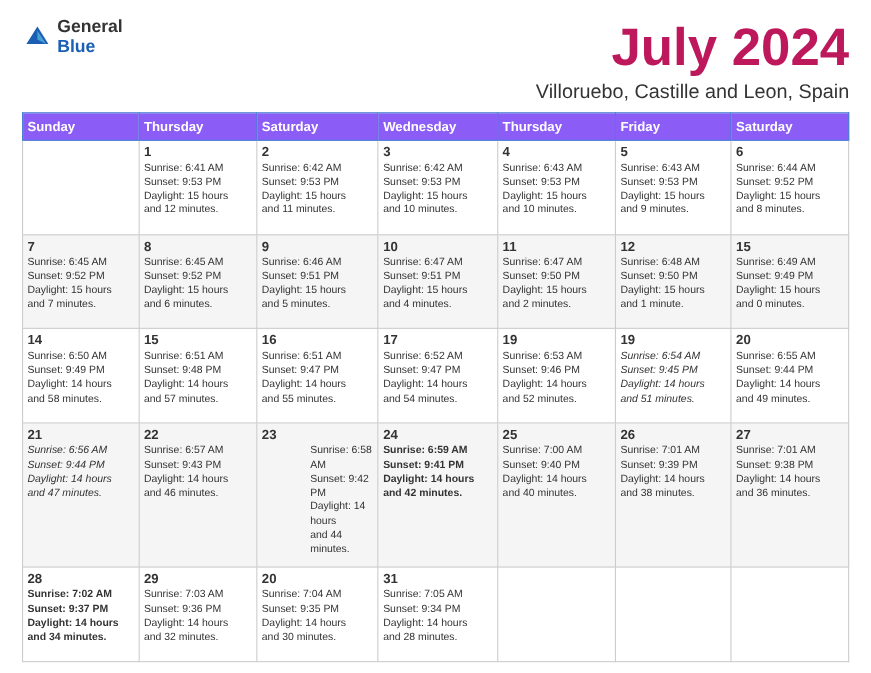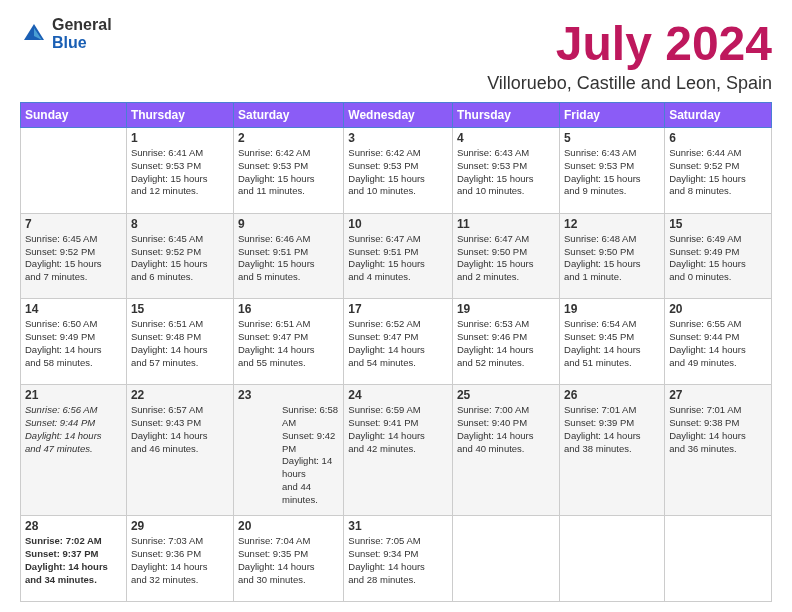--- a/index.html
+++ b/index.html
@@ -265,21 +265,21 @@
           </td>
           <td>
             <span class="cell-date">19</span>
             <div class="cell-info" style="white-space: pre-line;">Sunrise: 6:53 AM
 Sunset: 9:46 PM
 Daylight: 14 hours
 and 52 minutes.</div>
           </td>
           <td>
             <span class="cell-date">19</span>
-            <div class="cell-info" style="white-space: pre-line;">Sunrise: 6:54 AM
+            <div class="cell-info" style="white-space: pre-line; font-style: italic;">Sunrise: 6:54 AM
 Sunset: 9:45 PM
 Daylight: 14 hours
 and 51 minutes.</div>
           </td>
           <td>
             <span class="cell-date">20</span>
             <div class="cell-info" style="white-space: pre-line;">Sunrise: 6:55 AM
 Sunset: 9:44 PM
 Daylight: 14 hours
 and 49 minutes.</div>
@@ -302,21 +302,21 @@
           </td>
           <td>
             <span class="cell-date">23</span>
             <div class="cell-info" style="white-space: pre-line; margin-left: 44px;">Sunrise: 6:58 AM
 Sunset: 9:42 PM
 Daylight: 14 hours
 and 44 minutes.</div>
           </td>
           <td>
             <span class="cell-date">24</span>
-            <div class="cell-info" style="white-space: pre-line;">Sunrise: 6:59 AM
+            <div class="cell-info" style="white-space: pre-line; font-weight: bold;">Sunrise: 6:59 AM
 Sunset: 9:41 PM
 Daylight: 14 hours
 and 42 minutes.</div>
           </td>
           <td>
             <span class="cell-date">25</span>
             <div class="cell-info" style="white-space: pre-line;">Sunrise: 7:00 AM
 Sunset: 9:40 PM
 Daylight: 14 hours
 and 40 minutes.</div>

